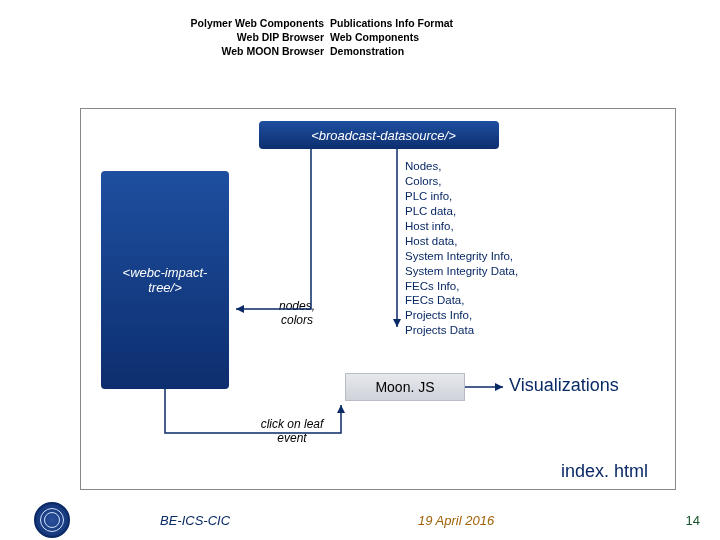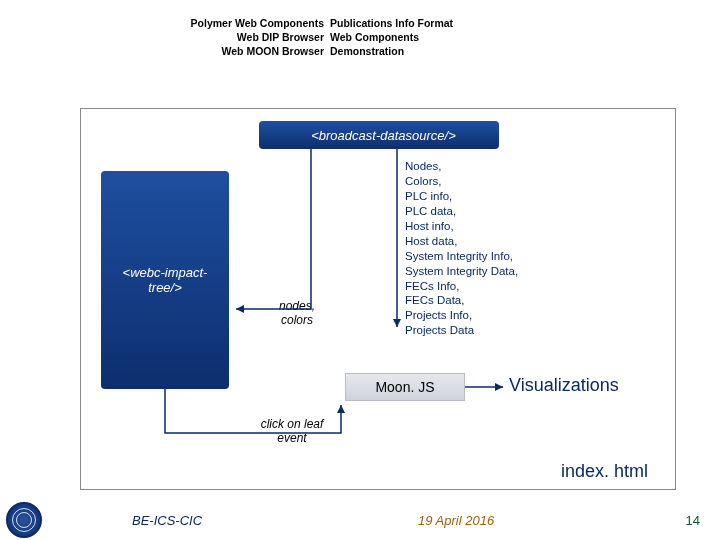--- a/index.html
+++ b/index.html
@@ -83,20 +83,21 @@
   svg.arrows { position: absolute; left: 0; top: 0; width: 596px; height: 382px; pointer-events: none; }
   .arrow-line { stroke: #0a2a66; stroke-width: 1.5; fill: none; }
   .arrow-head { fill: #0a2a66; }
 
   .footer {
     position: absolute;
     left: 0; bottom: 0;
     width: 720px; height: 40px;
     display: flex; align-items: center;
     font-size: 13px;
+    padding-left: 28px;
   }
   .logo {
     width: 36px; height: 36px; margin-left: 6px;
     border: 2px solid #0a2a66; border-radius: 50%;
     display: flex; align-items: center; justify-content: center;
     background: radial-gradient(#2a4f9a, #0d2e6e);
     position: relative;
   }
   .logo::before, .logo::after {
     content: ""; position: absolute; border: 1px solid #cfe0ff; border-radius: 50%;

